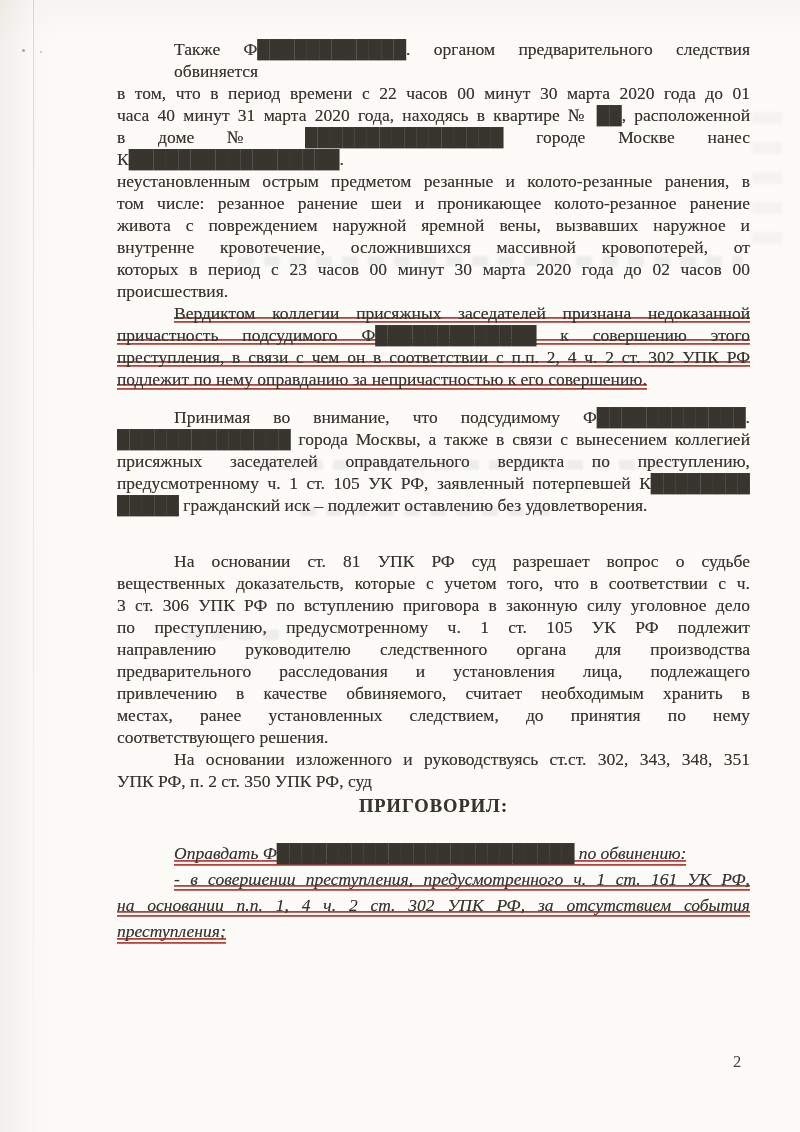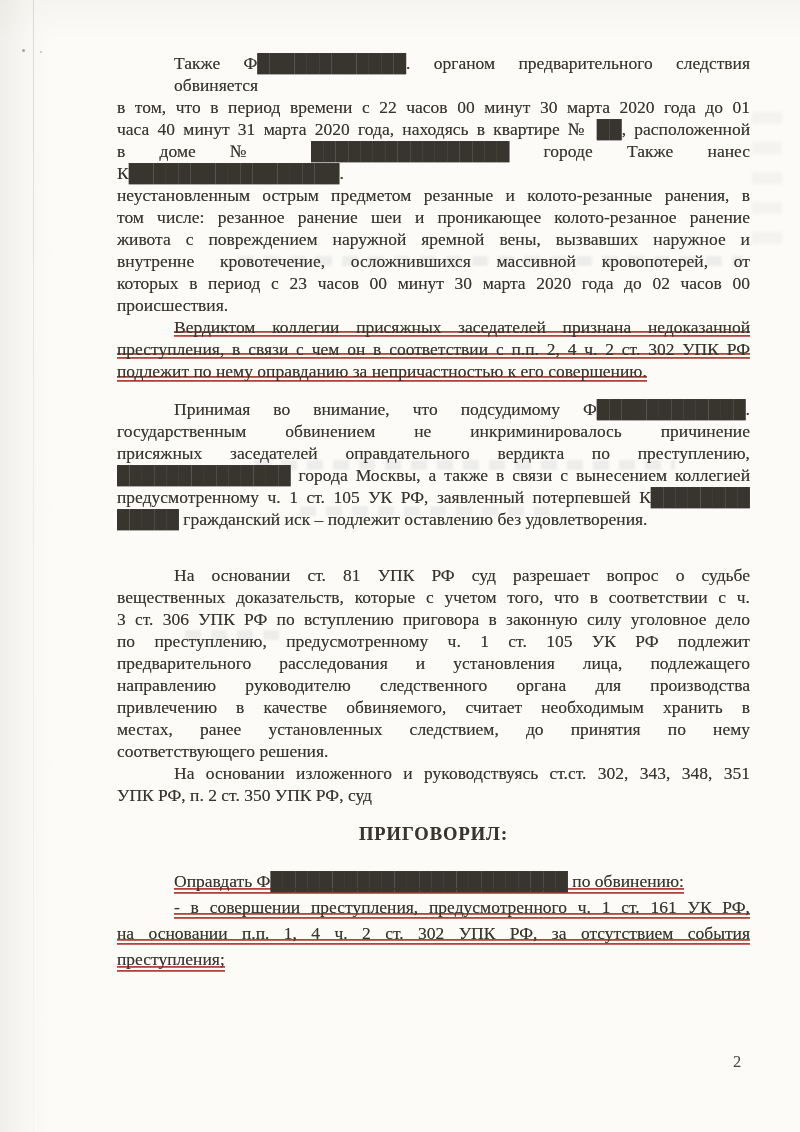--- a/index.html
+++ b/index.html
@@ -32,21 +32,21 @@
     background:repeating-linear-gradient(90deg,#5f7080 0 16px,rgba(0,0,0,0) 16px 26px);
     pointer-events:none;
   }
   .ghost.g1{left:238px;top:256px;width:505px;}
   .ghost.g2{left:255px;top:460px;width:420px;}
   .ghost.g3{left:300px;top:506px;width:260px;}
   .ghost.g4{left:185px;top:630px;width:95px;}
   .ghost.g5{left:752px;top:112px;width:30px;height:150px;opacity:0.05;
     background:repeating-linear-gradient(180deg,#6a6a66 0 12px,rgba(0,0,0,0) 12px 30px);}
   .textblock{
-    position:absolute;left:117px;top:52px;width:633px;
+    position:absolute;left:117px;top:38px;width:633px;
     font-size:17.5px;line-height:22px;
     text-shadow:0 0 0.5px rgba(52,50,45,0.55);
   }
   .ln{text-align:justify;text-align-last:justify;}
   .ln.last{text-align-last:left;}
   .ln.ind{padding-left:57px;}
   .ul{
     background-image:linear-gradient(var(--red),var(--red)),linear-gradient(var(--red),var(--red));
     background-size:100% 1.8px,100% 1.8px;
     background-position:left calc(100% - 5px),left calc(100% - 1px);
@@ -56,26 +56,26 @@
   .ulspan{
     display:inline-block;
     background-image:linear-gradient(var(--red),var(--red)),linear-gradient(var(--red),var(--red));
     background-size:100% 1.8px,100% 1.8px;
     background-position:left calc(100% - 4px),left 100%;
     background-repeat:no-repeat,no-repeat;
   }
   .mt16{margin-top:16px;}
   .mt22{margin-top:34px;}
   .heading{
-    margin-top:14px;margin-bottom:20px;
+    margin-top:0;margin-bottom:20px;
     line-height:28px;font-size:18.5px;font-weight:bold;
     text-align:center;letter-spacing:1px;
   }
   .ruling{margin-top:0;}
-  .ruling .ln{line-height:26px;}
+  .ruling .ln{line-height:26px;font-style:italic;}
   .pageno{
     position:absolute;left:733px;top:1052px;
     font-size:16.5px;color:#45423b;
     font-family:"Liberation Serif","DejaVu Serif",serif;
   }
 </style>
 </head>
 <body>
 
 <div class="page">
@@ -88,52 +88,52 @@
   <div class="ghost g3"></div>
   <div class="ghost g4"></div>
   <div class="ghost g5"></div>
 
   <div class="textblock">
 
     <div>
       <div class="ln ind">Также Ф████████████. органом предварительного следствия обвиняется</div>
       <div class="ln">в том, что в период времени с 22 часов 00 минут 30 марта 2020 года до 01</div>
       <div class="ln">часа 40 минут 31 марта 2020 года, находясь в квартире № ██, расположенной</div>
-      <div class="ln">в доме № ████████████████ городе Также нанес К█████████████████.</div>
+      <div class="ln">в доме № ████████████████ городе Москве нанес К█████████████████.</div>
       <div class="ln">неустановленным острым предметом резанные и колото-резанные ранения, в</div>
       <div class="ln">том числе: резанное ранение шеи и проникающее колото-резанное ранение</div>
       <div class="ln">живота с повреждением наружной яремной вены, вызвавших наружное и</div>
       <div class="ln">внутренне кровотечение, осложнившихся массивной кровопотерей, от</div>
       <div class="ln">которых в период с 23 часов 00 минут 30 марта 2020 года до 02 часов 00</div>
       <div class="ln last">происшествия.</div>
     </div>
 
 
     <div>
       <div class="ln ind ul">Вердиктом коллегии присяжных заседателей признана недоказанной</div>
+      <div class="ln ul">причастность подсудимого Ф█████████████ к совершению этого</div>
       <div class="ln ul">преступления, в связи с чем он в соответствии с п.п. 2, 4 ч. 2 ст. 302 УПК РФ</div>
       <div class="ln last"><span class="ulspan">подлежит по нему оправданию за непричастностью к его совершению.</span></div>
     </div>
 
     <div class="mt16">
       <div class="ln ind">Принимая во внимание, что подсудимому Ф████████████.</div>
-      <div class="ln">государственным обвинением не инкриминировалось причинение</div>
+      <div class="ln">██████████████ города Москвы, а также в связи с вынесением коллегией</div>
       <div class="ln">присяжных заседателей оправдательного вердикта по преступлению,</div>
-      <div class="ln">██████████████ города Москвы, а также в связи с вынесением коллегией</div>
       <div class="ln">предусмотренному ч. 1 ст. 105 УК РФ, заявленный потерпевшей К████████</div>
       <div class="ln last">█████ гражданский иск – подлежит оставлению без удовлетворения.</div>
     </div>
 
     <div class="mt22">
       <div class="ln ind">На основании ст. 81 УПК РФ суд разрешает вопрос о судьбе</div>
       <div class="ln">вещественных доказательств, которые с учетом того, что в соответствии с ч.</div>
       <div class="ln">3 ст. 306 УПК РФ по вступлению приговора в законную силу уголовное дело</div>
       <div class="ln">по преступлению, предусмотренному ч. 1 ст. 105 УК РФ подлежит</div>
+      <div class="ln">направлению руководителю следственного органа для производства</div>
       <div class="ln">предварительного расследования и установления лица, подлежащего</div>
-      <div class="ln">направлению руководителю следственного органа для производства</div>
       <div class="ln">привлечению в качестве обвиняемого, считает необходимым хранить в</div>
       <div class="ln">местах, ранее установленных следствием, до принятия по нему</div>
       <div class="ln last">соответствующего решения.</div>
     </div>
 
     <div>
       <div class="ln ind">На основании изложенного и руководствуясь ст.ст. 302, 343, 348, 351</div>
       <div class="ln last">УПК РФ, п. 2 ст. 350 УПК РФ, суд</div>
     </div>
 

